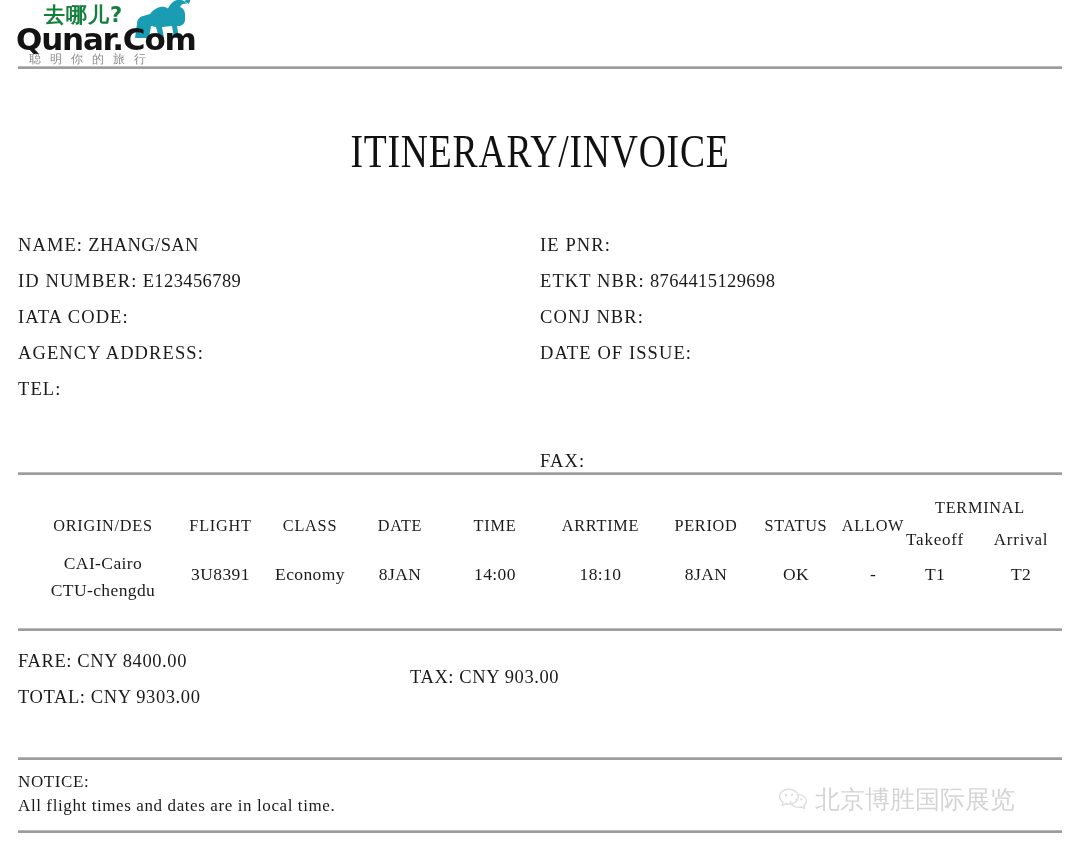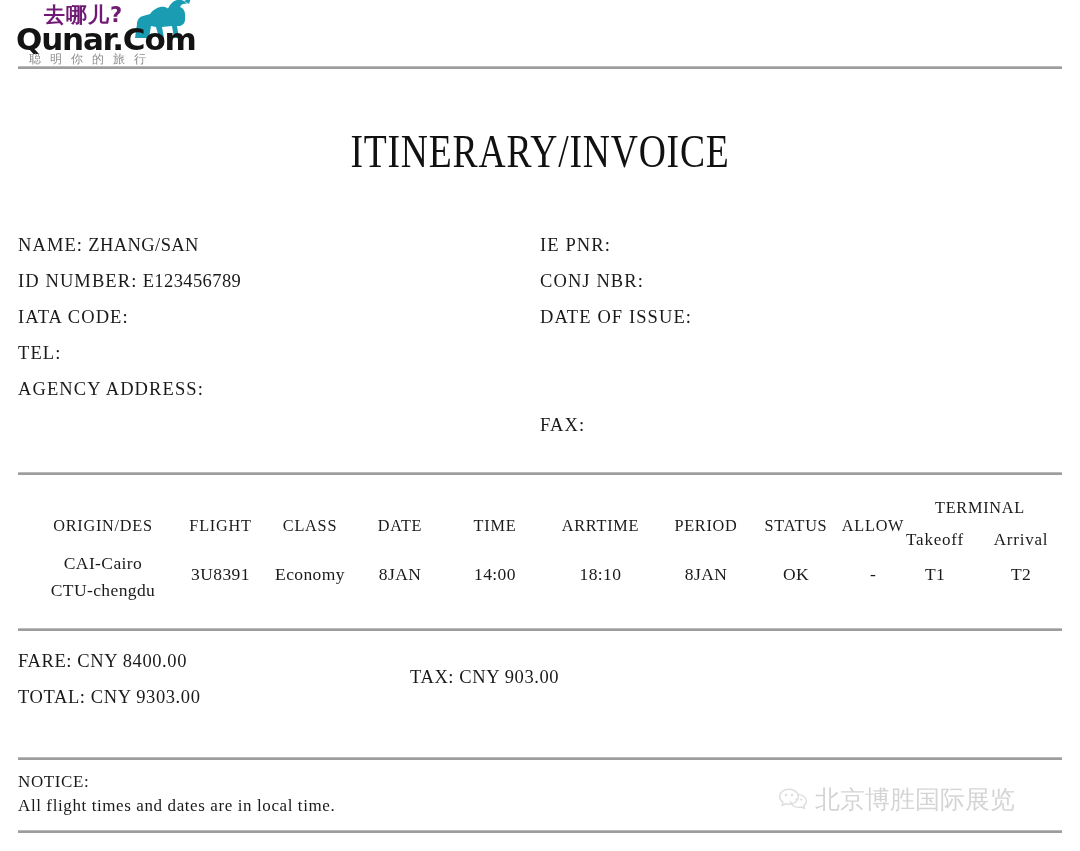--- a/index.html
+++ b/index.html
@@ -27,21 +27,21 @@
     left: 16px; top: 0px;
     width: 200px; height: 68px;
   }
   #logo-cn-question {
     position: absolute;
     left: 28px; top: 1px;
     font-family: "DejaVu Sans", sans-serif;
     font-size: 21px;
     font-weight: bold;
     letter-spacing: 1px;
-    color: #701a75;
+    color: #15803d;
     white-space: nowrap;
   }
   #camel-icon {
     position: absolute;
     left: 113px; top: -2px;
     width: 66px; height: 42px;
   }
   #logo-wordmark {
     position: absolute;
     left: 0px; top: 21px;
@@ -252,33 +252,37 @@
     </div>
     <div class="info-line">
       <span class="lbl">ID NUMBER:</span>
       <span class="val">E123456789</span>
     </div>
     <div class="info-line">
       <span class="lbl">IATA CODE:</span>
       <span class="val"></span>
     </div>
     <div class="info-line">
+      <span class="lbl">AGENCY ADDRESS:</span>
+      <span class="val"></span>
+    </div>
+    <div class="info-line">
       <span class="lbl">TEL:</span>
       <span class="val"></span>
     </div>
-    <div class="info-line">
-      <span class="lbl">AGENCY ADDRESS:</span>
-      <span class="val"></span>
-    </div>
   </div>
 
   <div class="info-col" id="info-col-right">
     <div class="info-line">
       <span class="lbl">IE PNR:</span>
       <span class="val"></span>
+    </div>
+    <div class="info-line">
+      <span class="lbl">ETKT NBR:</span>
+      <span class="val">8764415129698</span>
     </div>
     <div class="info-line">
       <span class="lbl">CONJ NBR:</span>
       <span class="val"></span>
     </div>
     <div class="info-line">
       <span class="lbl">DATE OF ISSUE:</span>
       <span class="val"></span>
     </div>
     <div class="info-line">

